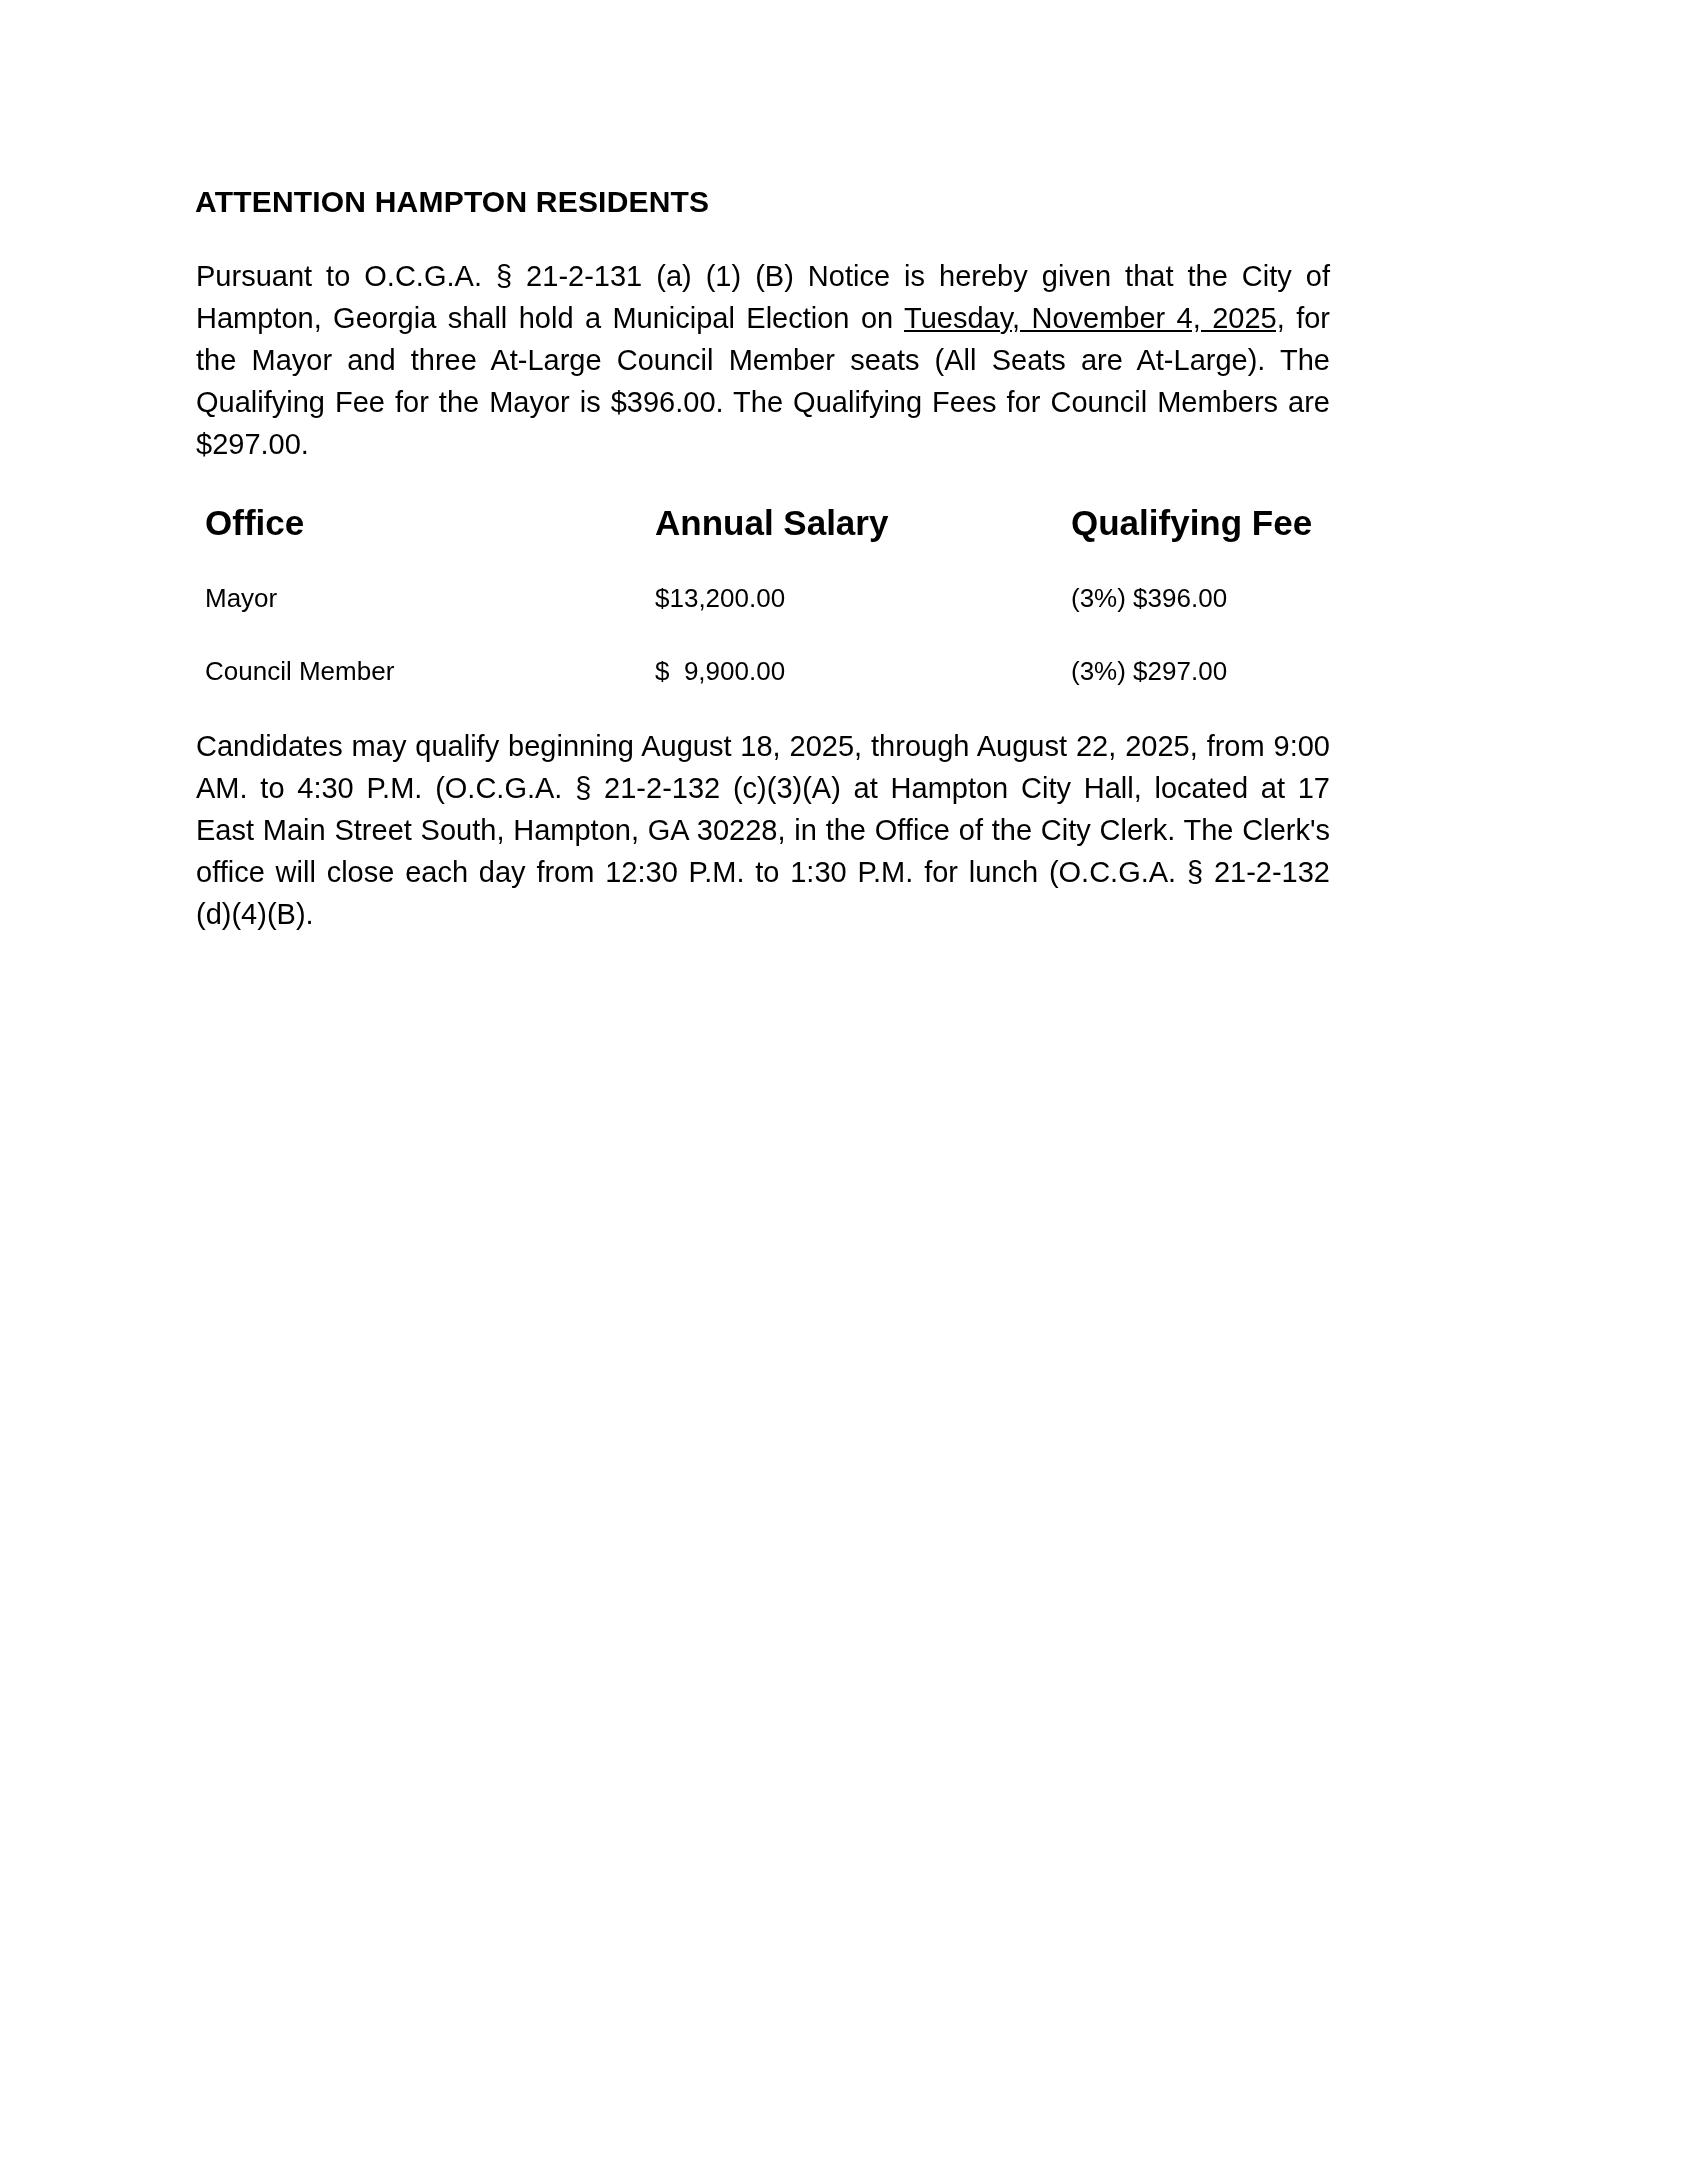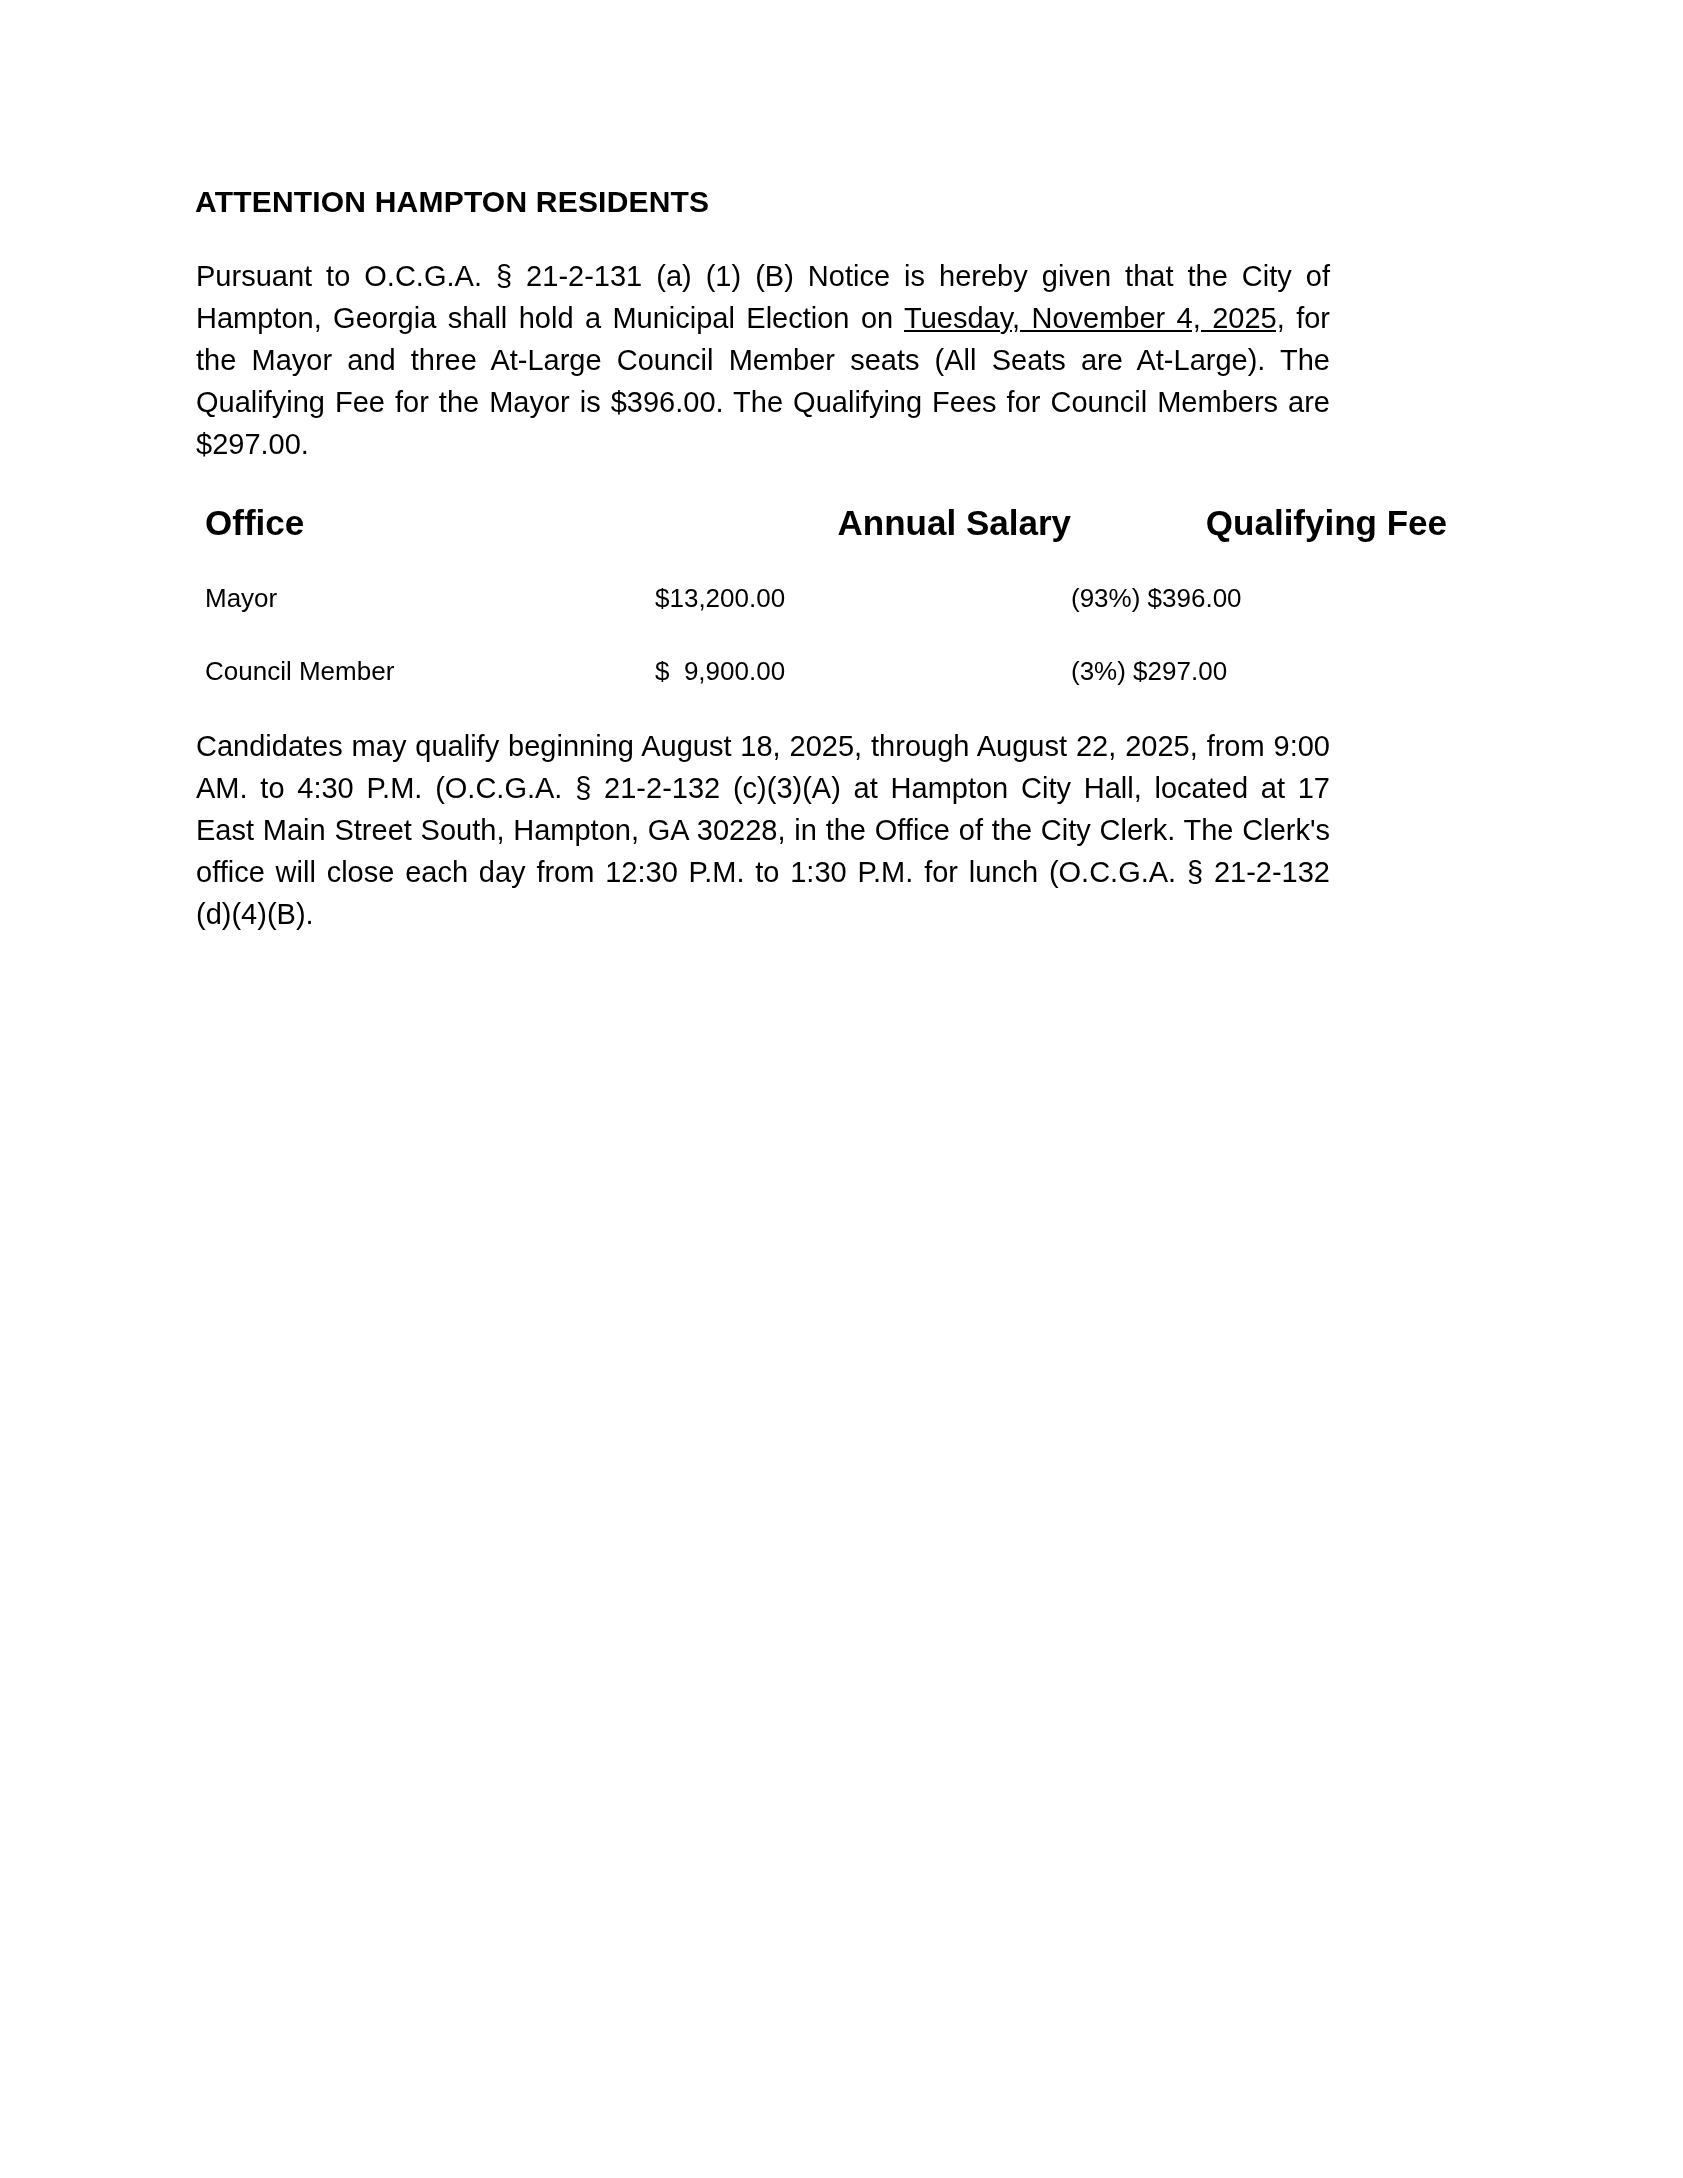--- a/index.html
+++ b/index.html
@@ -61,21 +61,21 @@
     font-weight: normal;
     padding: 0 0 42px 0;
     vertical-align: top;
   }
   .col-office { width: 450px; }
   .col-salary { width: 416px; }
   .col-fee    { width: 376px; }
 
   .fee-table th.c-salary,
   .fee-table th.c-fee {
-    text-align: right;
+    text-align: left;
   }
   .fee-table td.c-salary,
   .fee-table td.c-fee {
     text-align: left;
     white-space: pre;
   }
   .fee-table tr.row-last td {
     padding-bottom: 10px;
     margin-top: 12px;
   }
@@ -99,21 +99,21 @@
       <tr>
         <th class="c-office">Office</th>
         <th class="c-salary">Annual Salary</th>
         <th class="c-fee">Qualifying Fee</th>
       </tr>
     </thead>
     <tbody>
       <tr>
         <td class="c-office">Mayor</td>
         <td class="c-salary">$13,200.00</td>
-        <td class="c-fee">(93%) $396.00</td>
+        <td class="c-fee">(3%) $396.00</td>
       </tr>
       <tr class="row-last">
         <td class="c-office">Council Member</td>
         <td class="c-salary">$  9,900.00</td>
         <td class="c-fee">(3%) $297.00</td>
       </tr>
     </tbody>
   </table>
 
   <p class="body-para">Candidates may qualify beginning August 18, 2025, through August 22, 2025, from 9:00 AM. to 4:30 P.M. (O.C.G.A. § 21-2-132 (c)(3)(A) at Hampton City Hall, located at 17 East Main Street South, Hampton, GA 30228, in the Office of the City Clerk. The Clerk's office will close each day from 12:30 P.M. to 1:30 P.M. for lunch (O.C.G.A. § 21-2-132 (d)(4)(B).</p>

